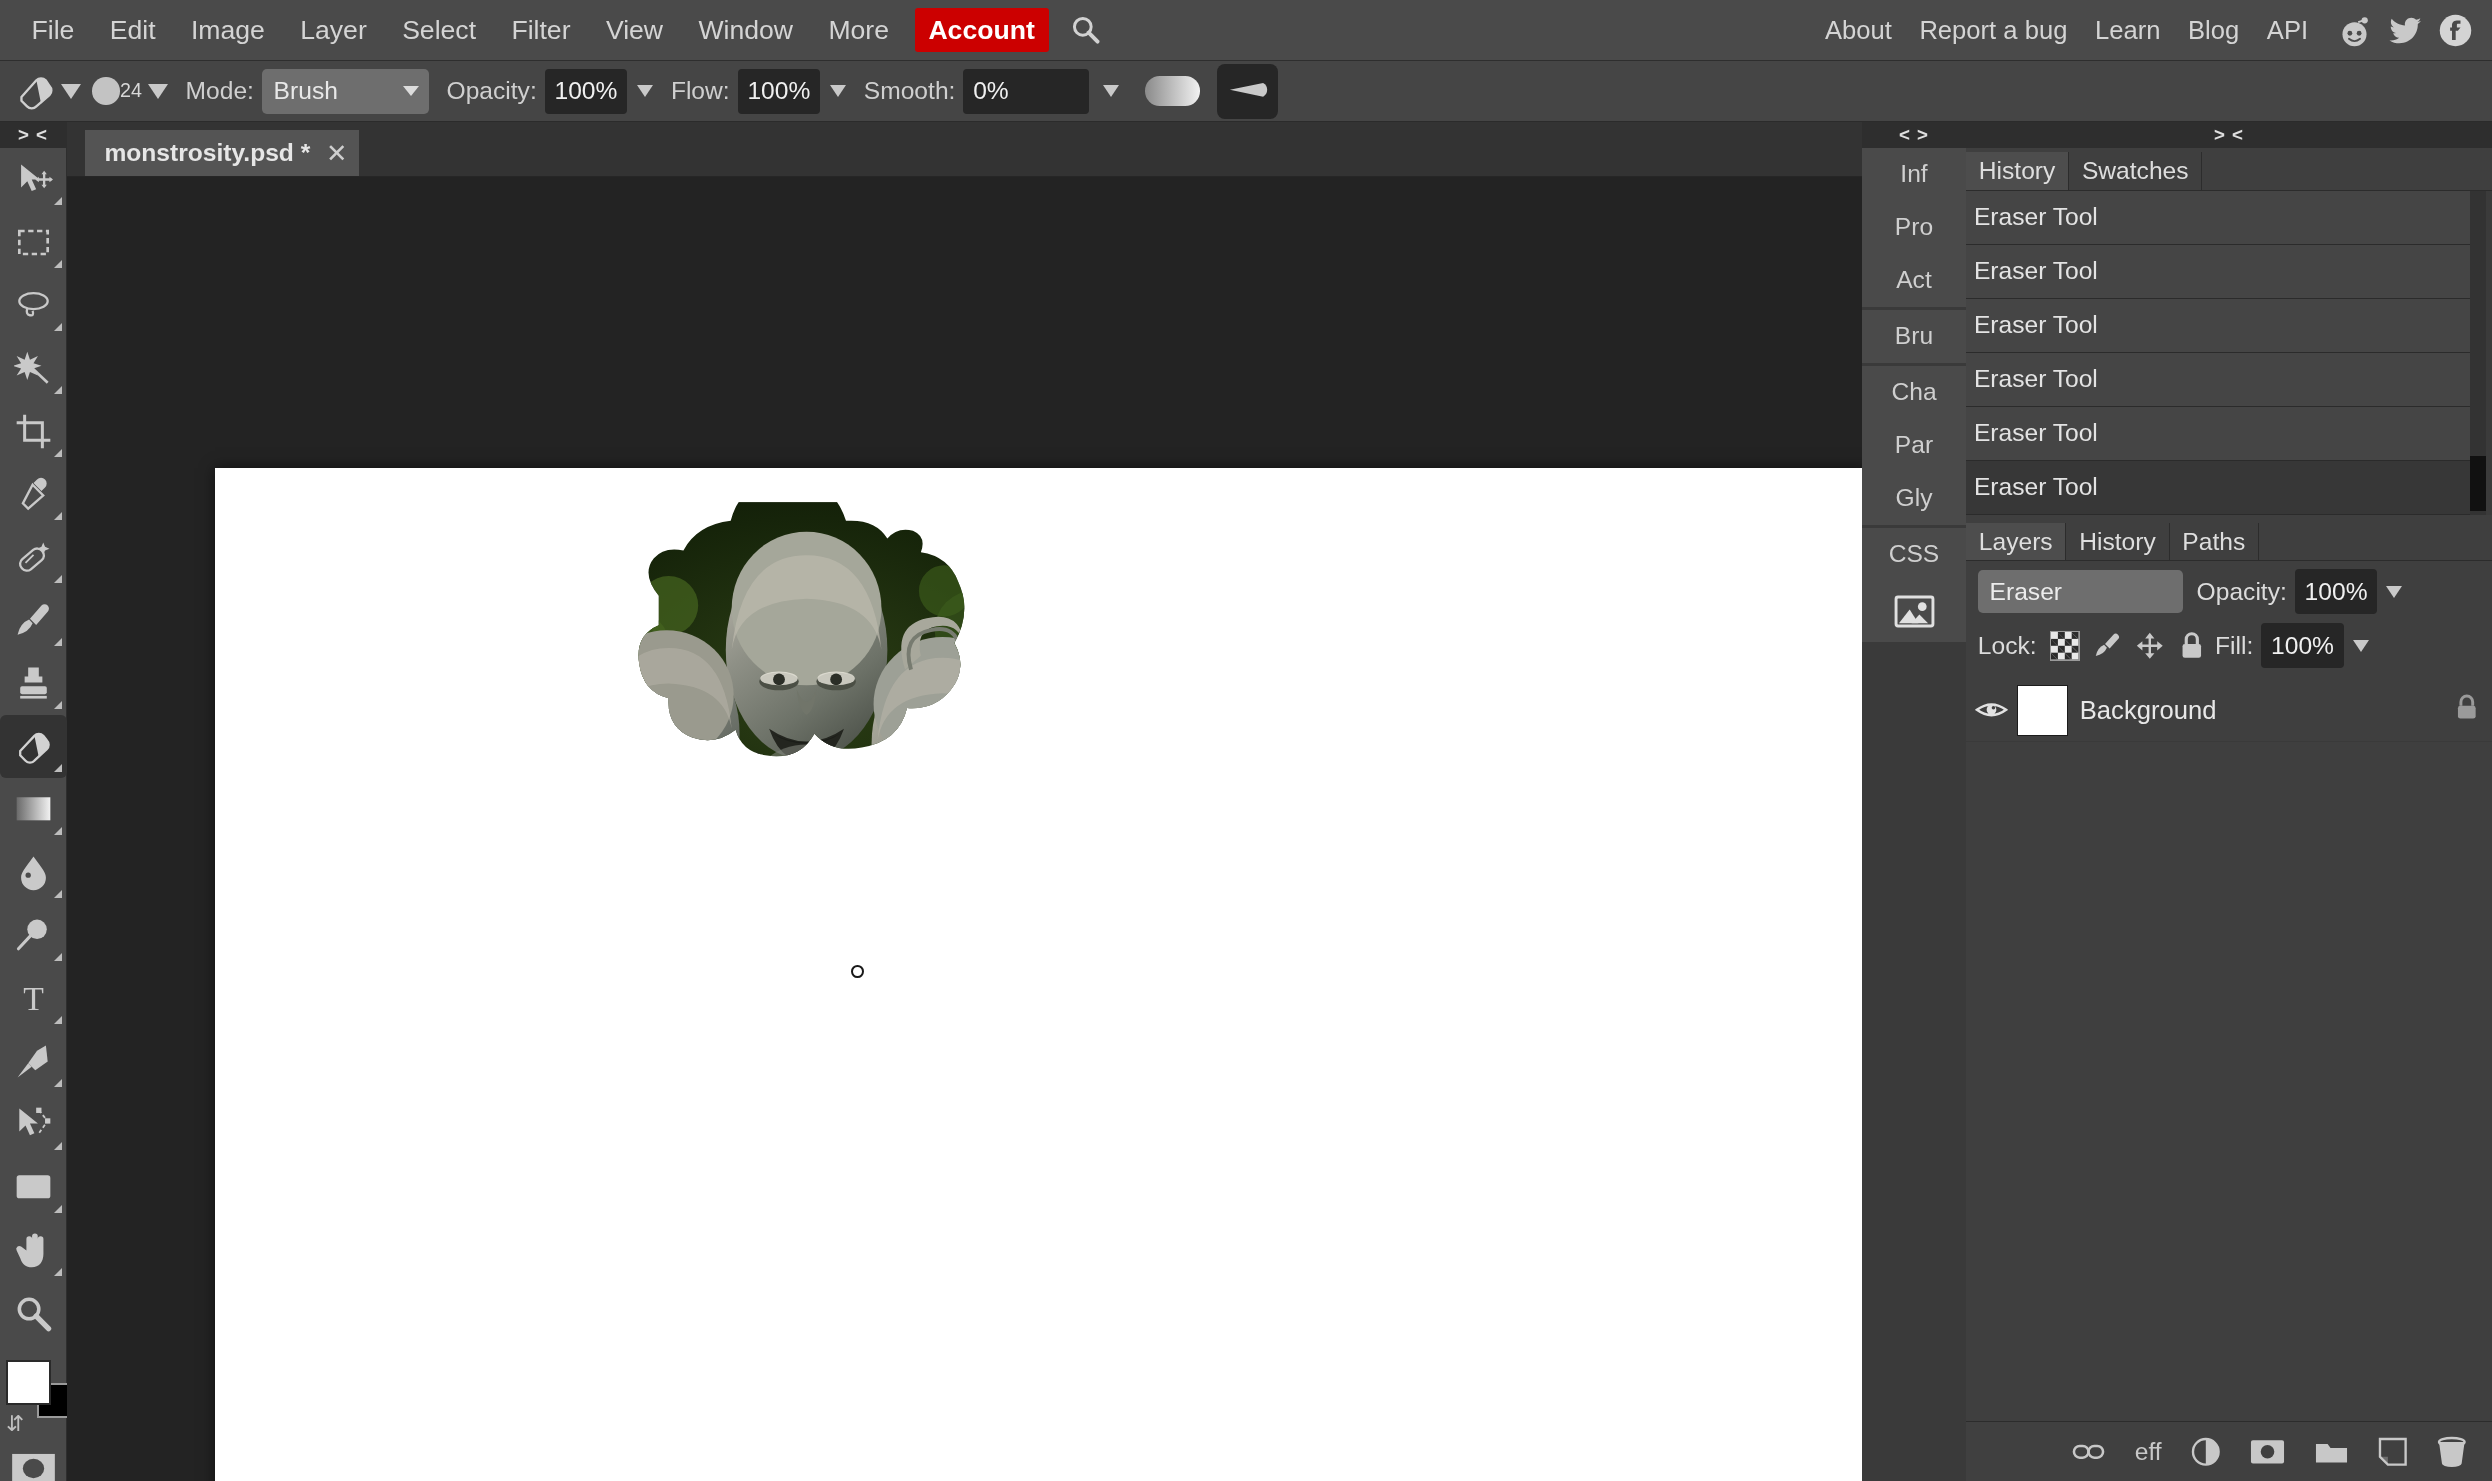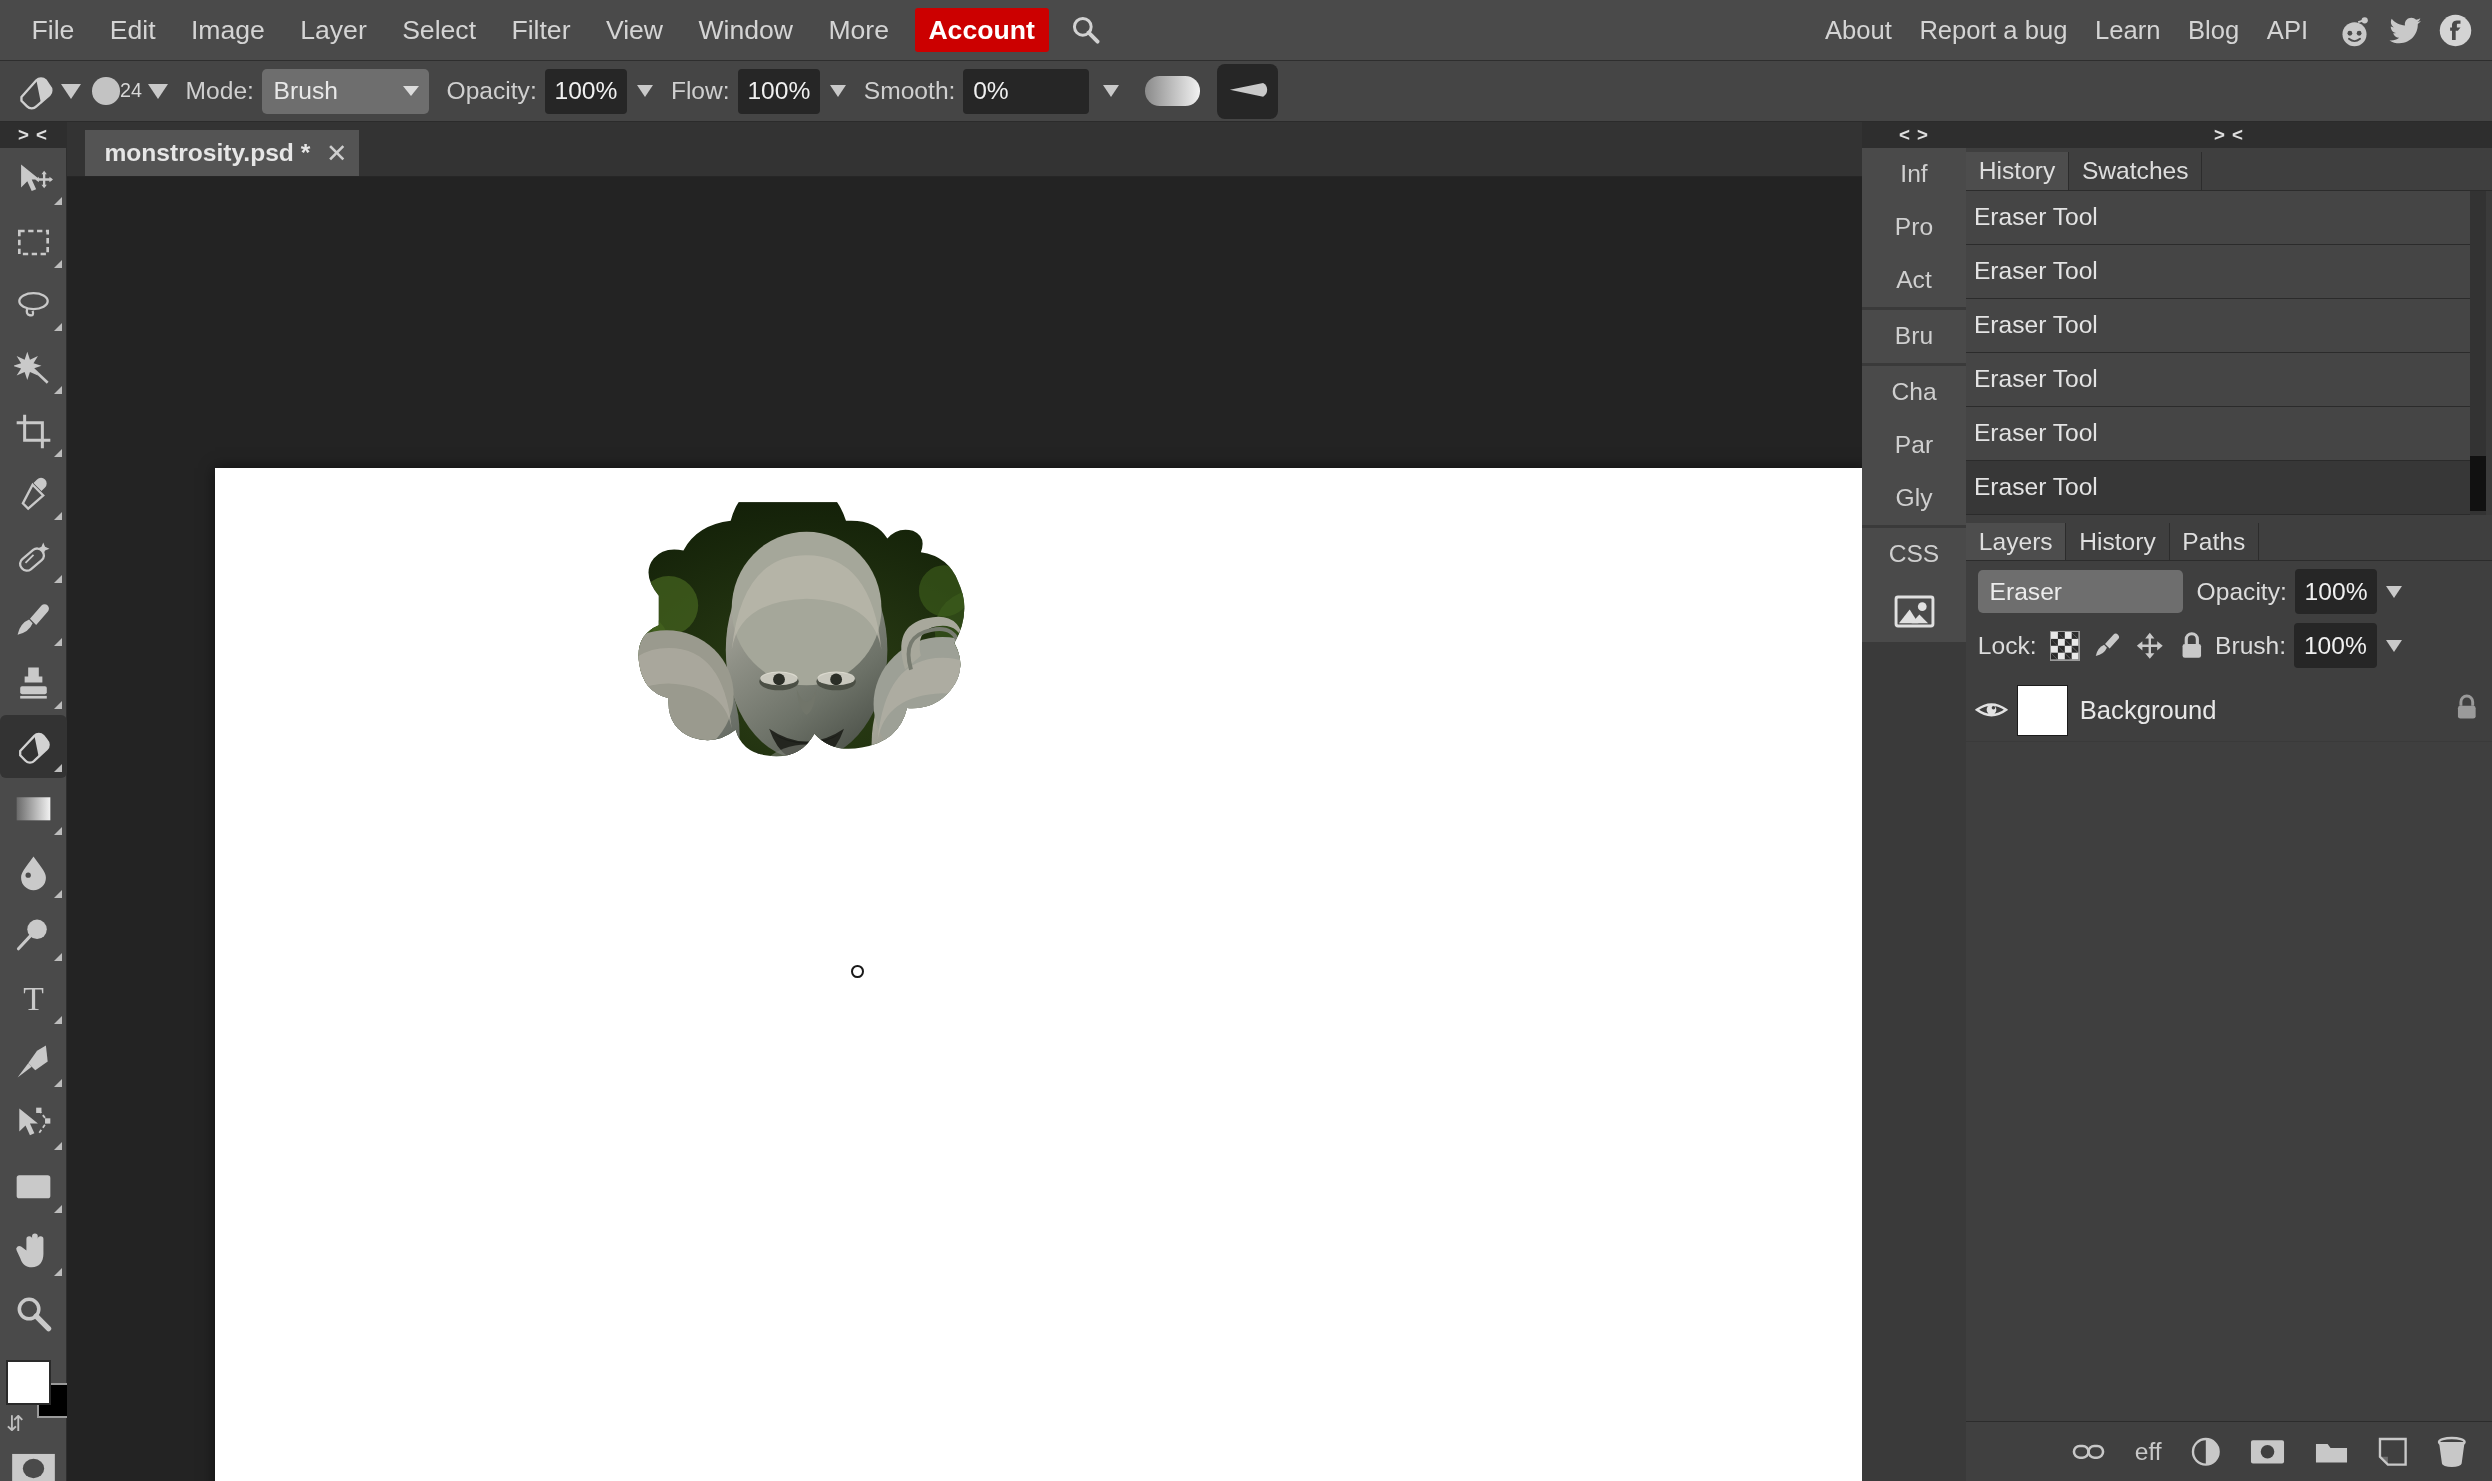--- a/index.html
+++ b/index.html
@@ -695,21 +695,21 @@
               <path d="M16 5 v22 M5 16 h22" stroke="#c9c9c9" stroke-width="2.6"></path>
             </svg>
           </span>
           <span class="lockicon">
             <svg width="27.6" height="29.6" viewBox="0 0 28 32">
               <path d="M8 14 V9 a6 6 0 0 1 12 0 v5" fill="none" stroke="#c9c9c9" stroke-width="3.4"></path>
               <rect x="4" y="14" width="20" height="15" rx="2.5" fill="#c9c9c9"></rect>
             </svg>
           </span>
         </span>
-        <span class="lo-label">Brush:</span>
+        <span class="lo-label">Fill:</span>
         <span class="numfield">100%</span>
         <span class="caret sm" style="margin-left:8.9px"></span>
       </div>
     </div>
 
     <div class="layerslist">
 
       <div class="layerrow">
         <span class="eye">
           <svg width="33" height="23.6" viewBox="0 0 34 24">

